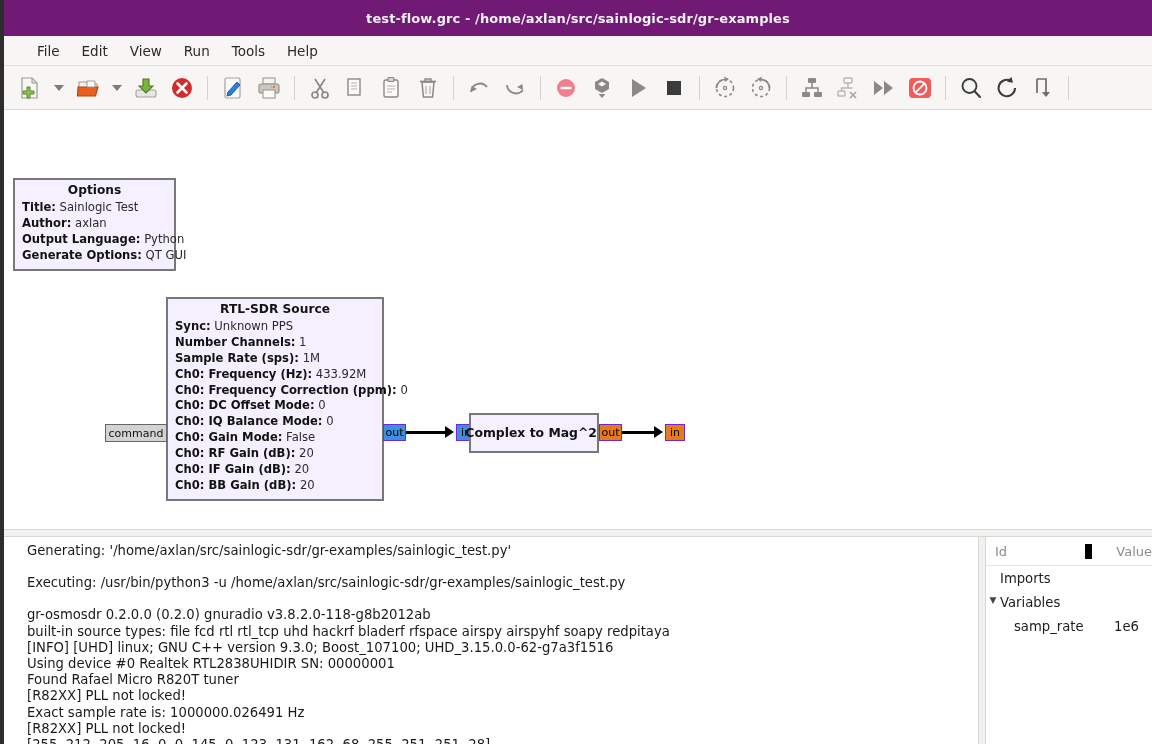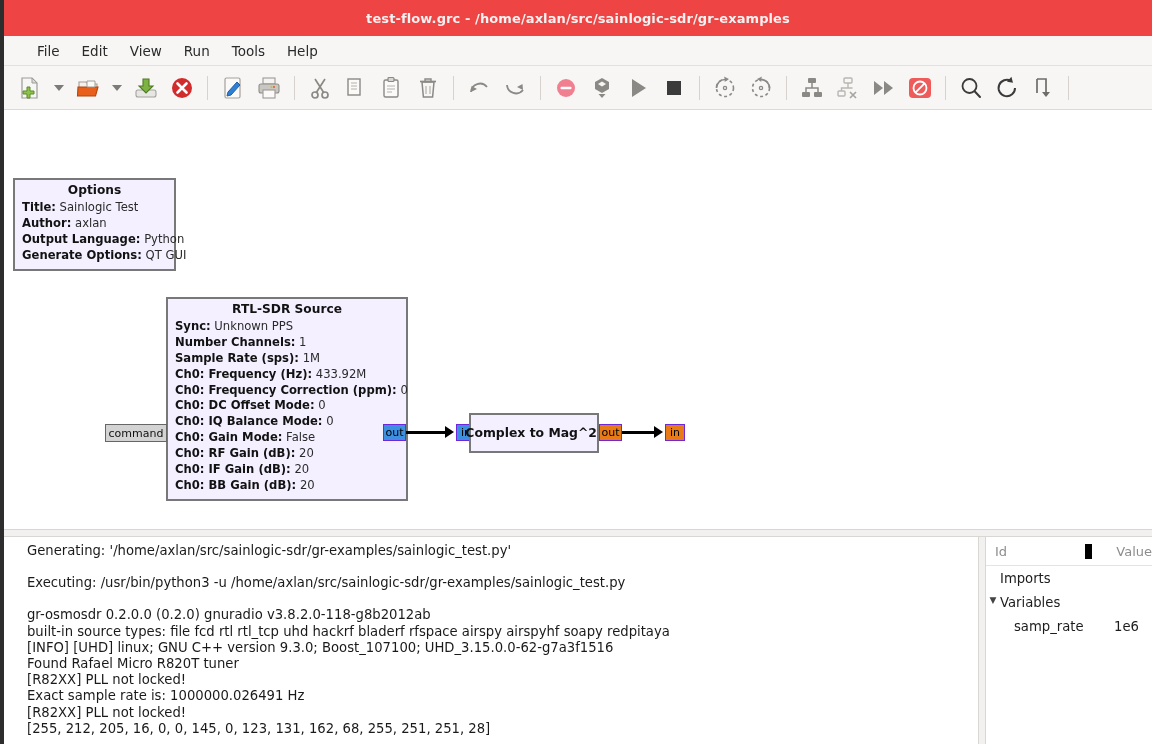--- a/index.html
+++ b/index.html
@@ -13,21 +13,21 @@
     position: relative;
     width: 1152px; height: 744px;
     background: #2d2d2d;
     overflow: hidden;
   }
 
   
   .titlebar {
     position: absolute;
     left: 4px; top: 0; width: 1148px; height: 36px;
-    background: #ef4444;
+    background: #701a75;
     color: #f2f2f2;
     display: flex; align-items: center; justify-content: center;
     font-size: 13px; font-weight: bold;
     letter-spacing: .1px;
   }
 
   
   .window {
     position: absolute;
     left: 4px; top: 36px;
@@ -470,21 +470,21 @@
             <span class="p-key">Output Language:</span>
             <span class="p-val">Python</span>
           </div>
           <div>
             <span class="p-key">Generate Options:</span>
             <span class="p-val">QT GUI</span>
           </div>
         </div>
 
 
-        <div class="blk" style="left:162px; top:187px; width:242px;">
+        <div class="blk" style="left:162px; top:187px; width:218px;">
           <div class="blk-title">RTL-SDR Source</div>
           <div>
             <span class="p-key">Sync:</span>
             <span class="p-val">Unknown PPS</span>
           </div>
           <div>
             <span class="p-key">Number Channels:</span>
             <span class="p-val">1</span>
           </div>
           <div>
@@ -563,20 +563,21 @@
       <div class="lower">
 
         <div class="console">
           <div class="console-line">Generating: '/home/axlan/src/sainlogic-sdr/gr-examples/sainlogic_test.py'</div>
           <div class="console-line blank"></div>
           <div class="console-line">Executing: /usr/bin/python3 -u /home/axlan/src/sainlogic-sdr/gr-examples/sainlogic_test.py</div>
           <div class="console-line blank"></div>
           <div class="console-line">gr-osmosdr 0.2.0.0 (0.2.0) gnuradio v3.8.2.0-118-g8b2012ab</div>
           <div class="console-line">built-in source types: file fcd rtl rtl_tcp uhd hackrf bladerf rfspace airspy airspyhf soapy redpitaya</div>
           <div class="console-line">[INFO] [UHD] linux; GNU C++ version 9.3.0; Boost_107100; UHD_3.15.0.0-62-g7a3f1516</div>
+          <div class="console-line">Using device #0 Realtek RTL2838UHIDIR SN: 00000001</div>
           <div class="console-line">Found Rafael Micro R820T tuner</div>
           <div class="console-line">[R82XX] PLL not locked!</div>
           <div class="console-line">Exact sample rate is: 1000000.026491 Hz</div>
           <div class="console-line">[R82XX] PLL not locked!</div>
           <div class="console-line">[255, 212, 205, 16, 0, 0, 145, 0, 123, 131, 162, 68, 255, 251, 251, 28]</div>
 
         </div>
 
         <div class="vsplit"></div>
 

